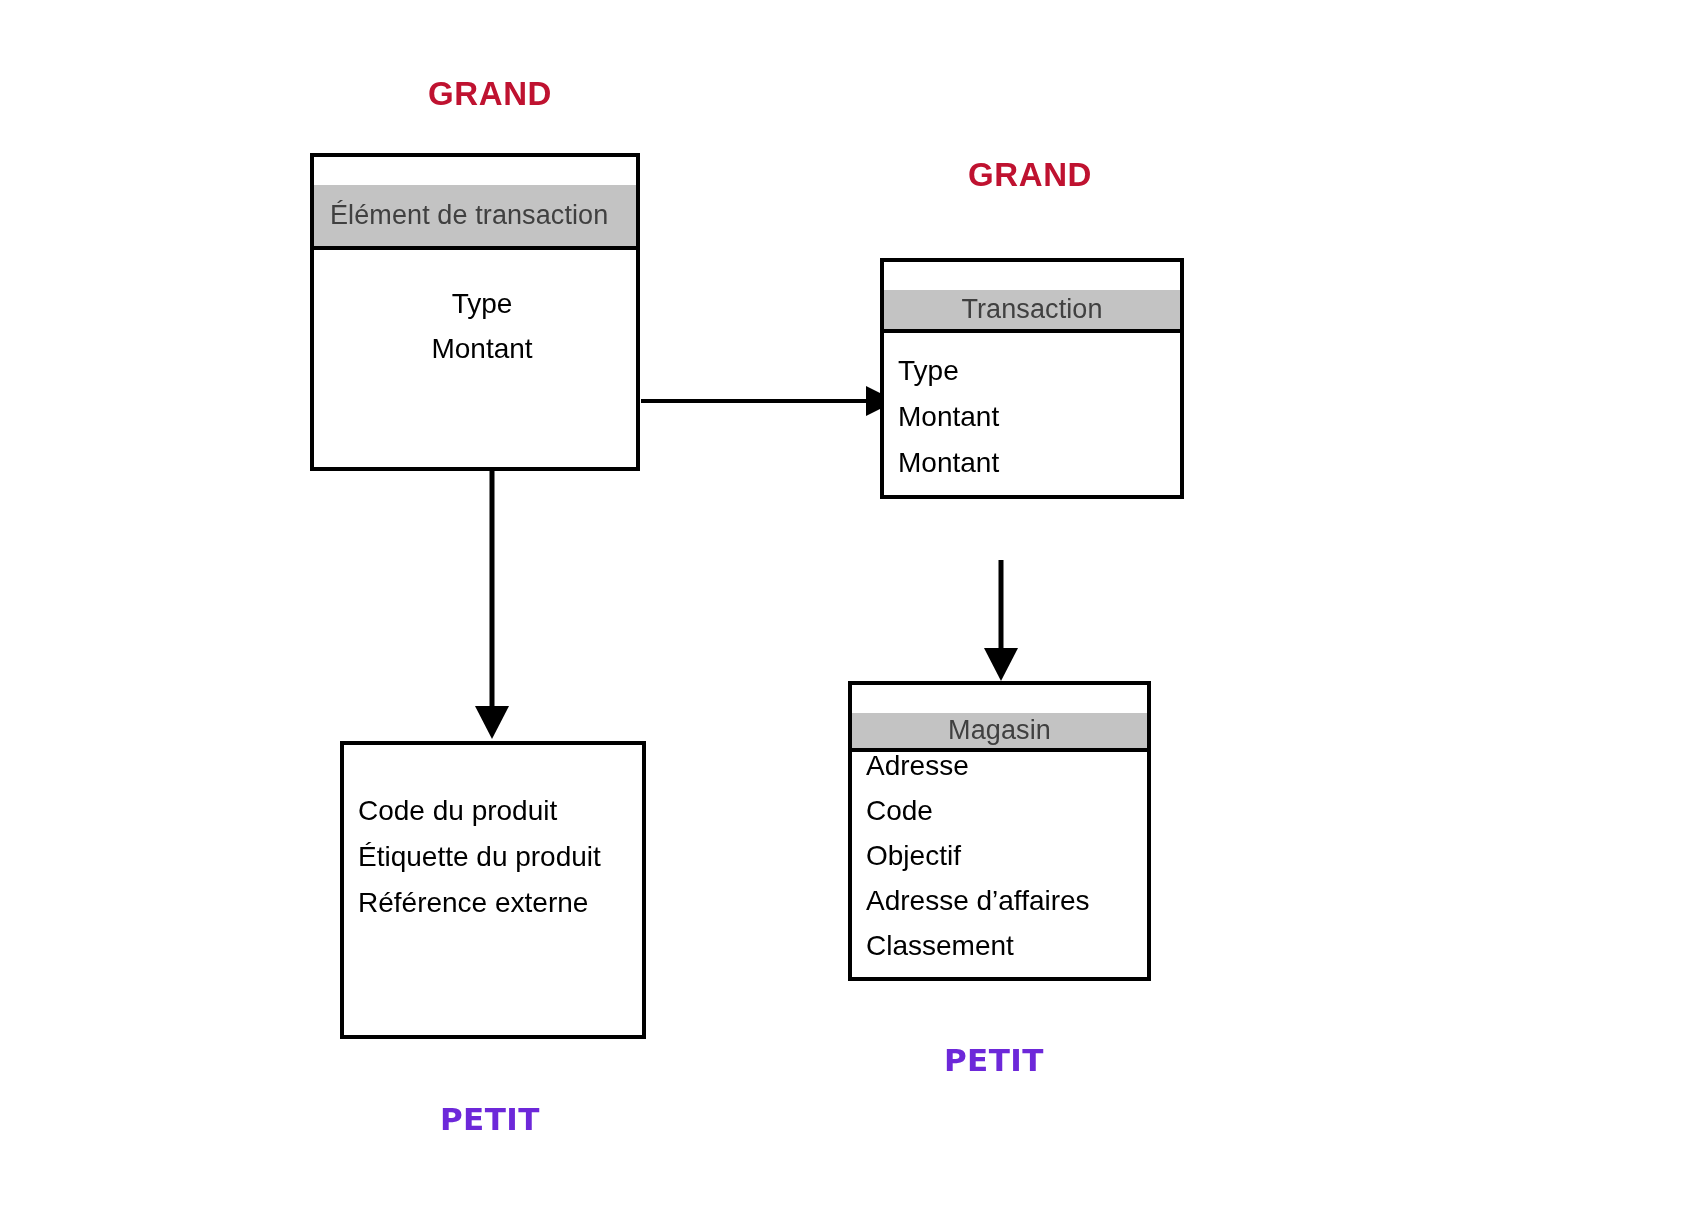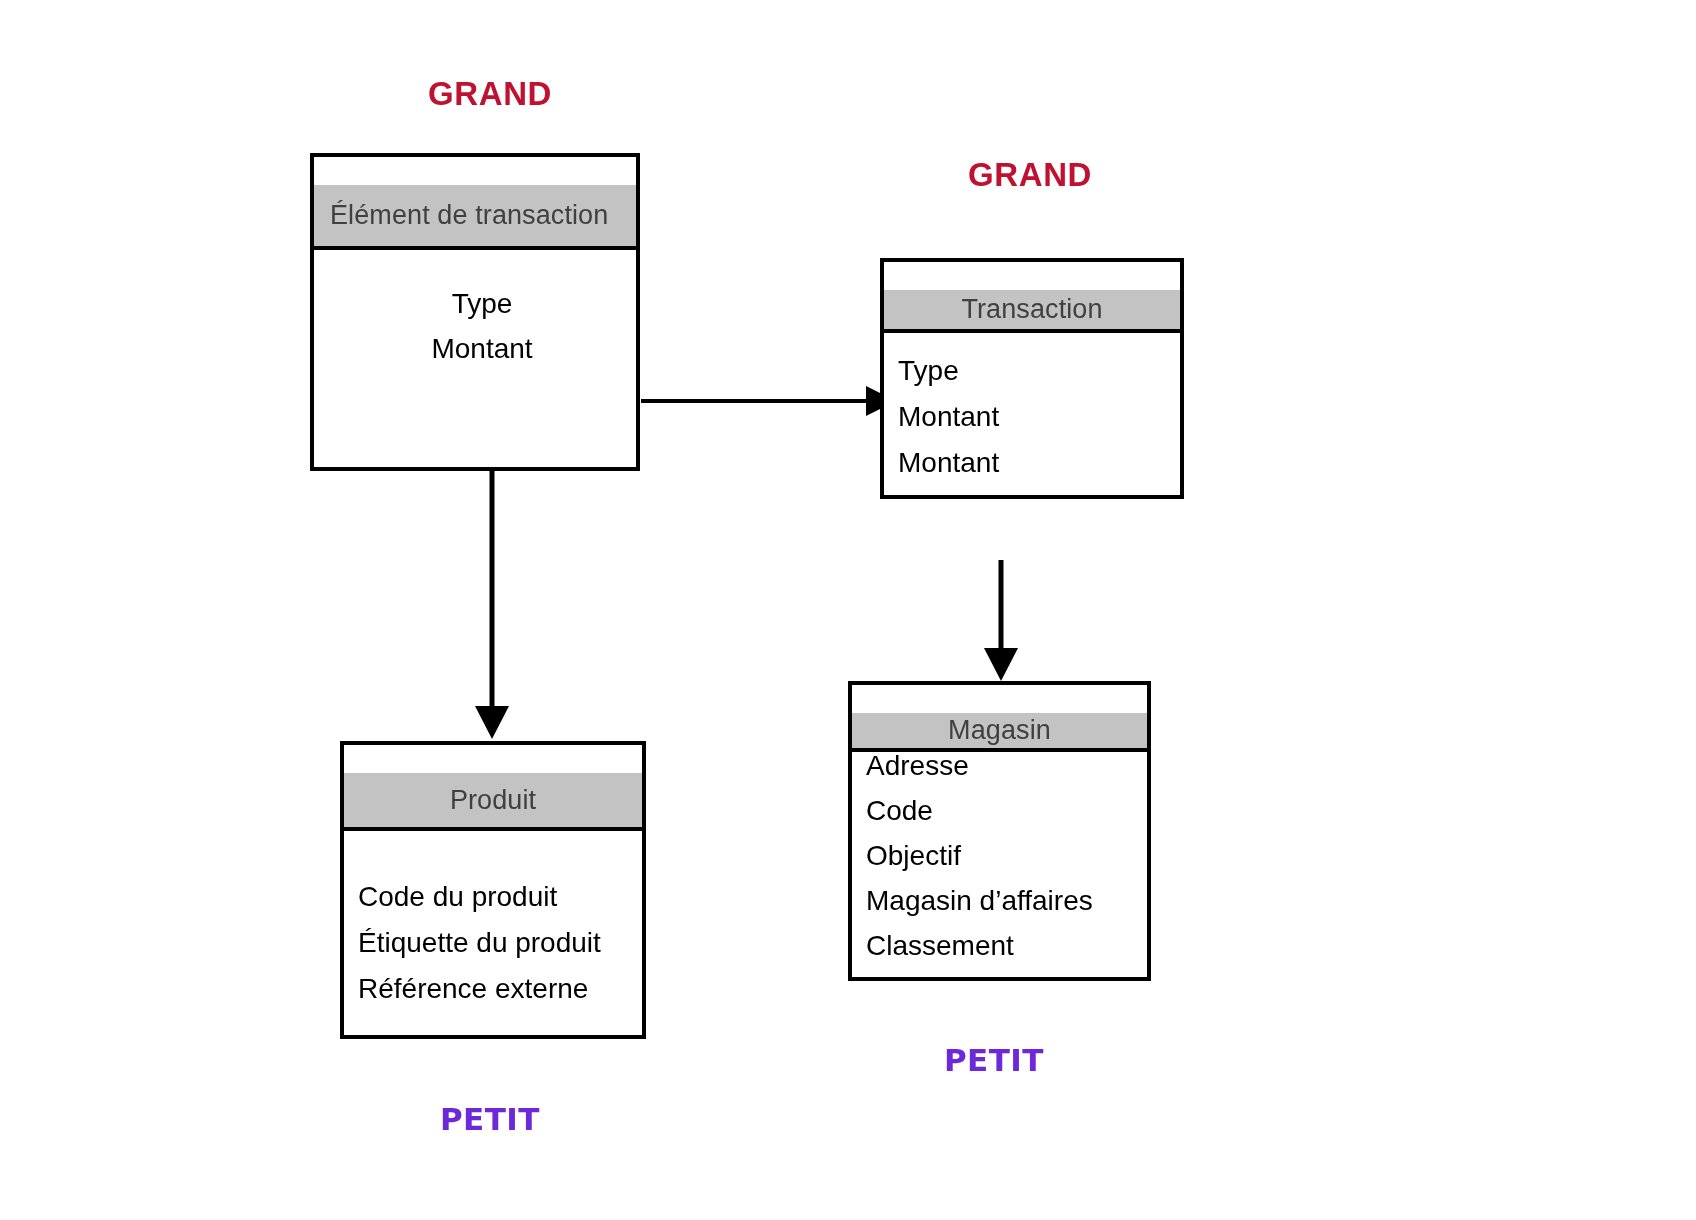--- a/index.html
+++ b/index.html
@@ -142,27 +142,26 @@
       <div class="field">Montant</div>
     </div>
   </div>
 
   <div class="entity" style="left:848px; top:681px; width:303px; height:300px;">
     <div class="entity-header" style="height:71px;">Magasin</div>
     <div class="entity-body body-magasin">
       <div class="field">Adresse</div>
       <div class="field">Code</div>
       <div class="field">Objectif</div>
-      <div class="field">Magasin d’affaires</div>
+      <div class="field">Adresse d’affaires</div>
       <div class="field">Classement</div>
     </div>
   </div>
 
   <div class="entity" style="left:340px; top:741px; width:306px; height:298px;">
-    <div class="entity-header" style="height:58px;">Produit</div>
     <div class="entity-body body-produit">
       <div class="field">Code du produit</div>
       <div class="field">Étiquette du produit</div>
       <div class="field">Référence externe</div>
     </div>
   </div>
 
   <div class="caption caption-petit" style="left:944px; top:1045px;">PETIT</div>
 
   <div class="caption caption-petit" style="left:440px; top:1104px;">PETIT</div>

